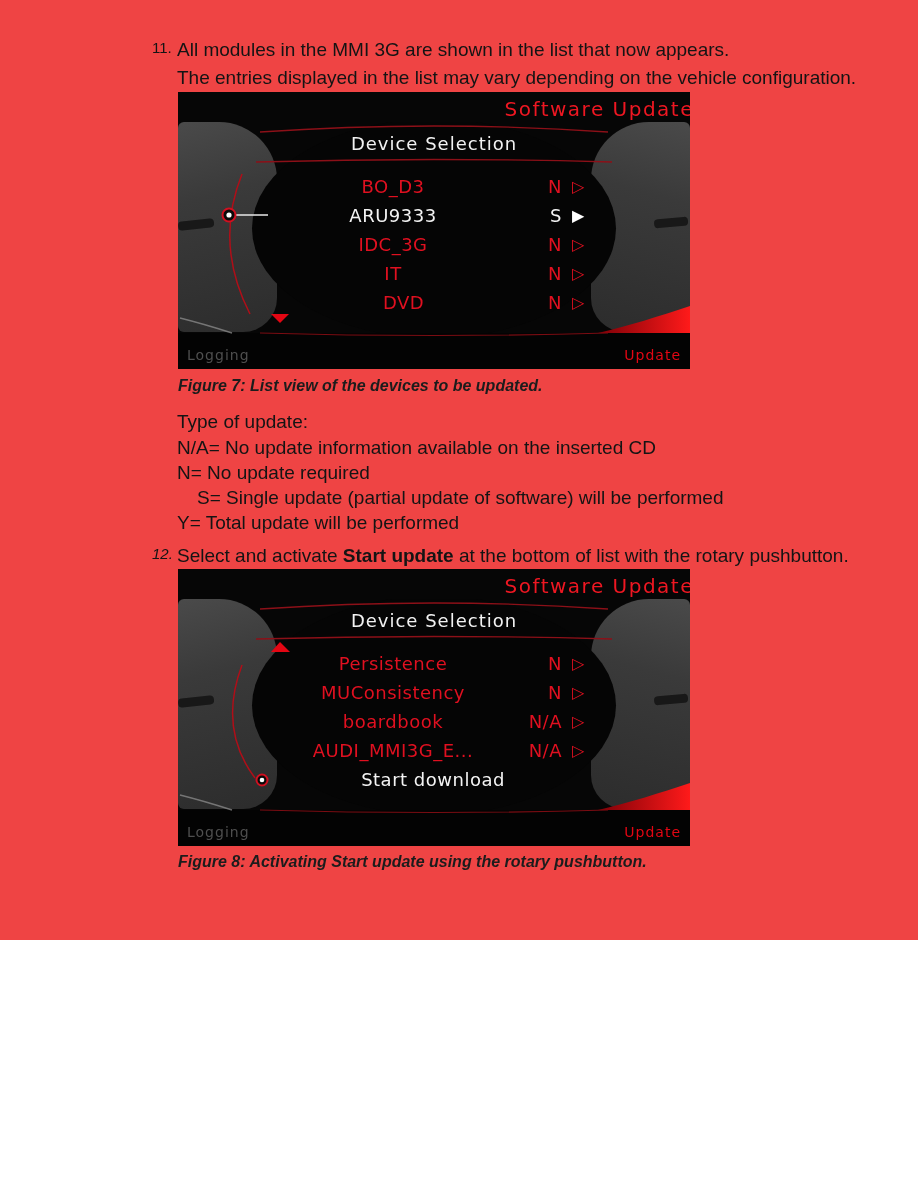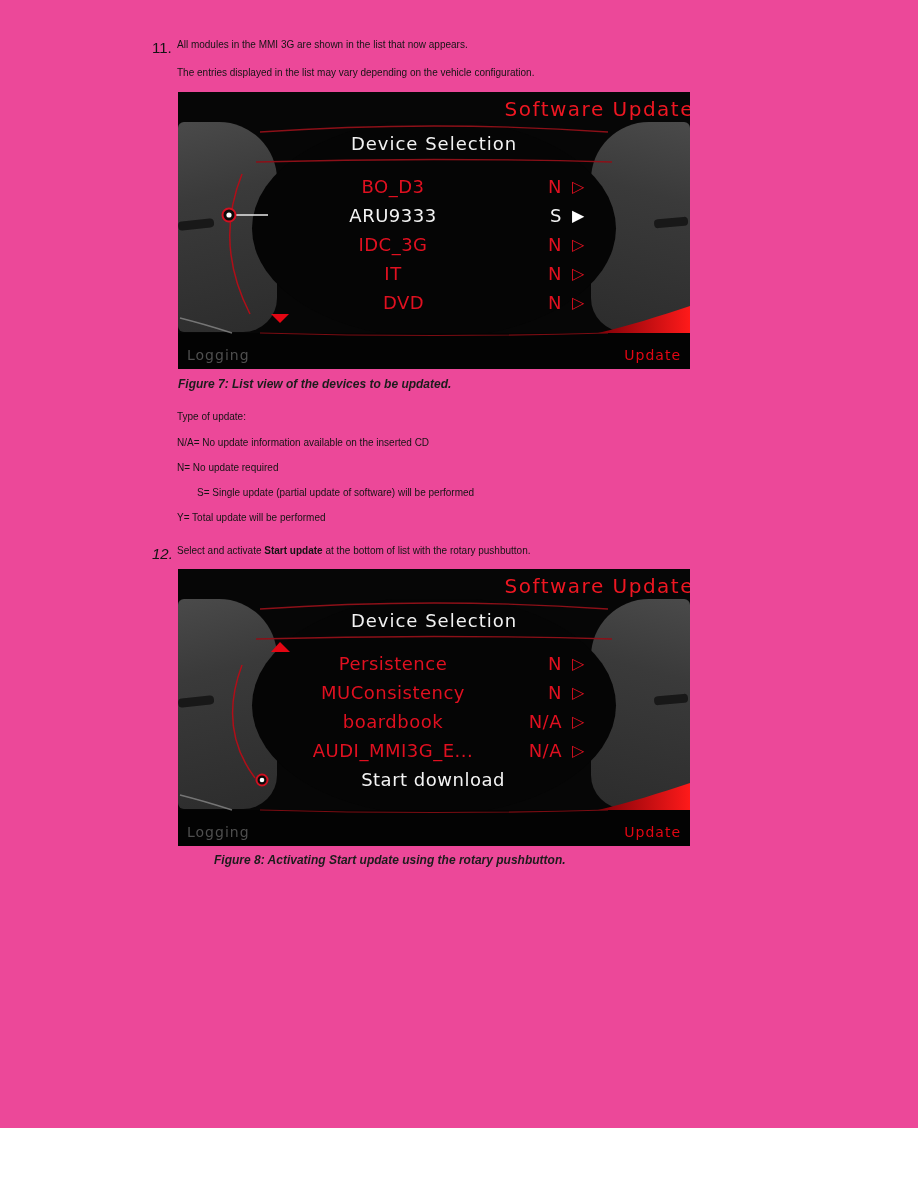--- a/index.html
+++ b/index.html
@@ -1,22 +1,22 @@
 <!DOCTYPE html>
 <html><head>
 <meta charset="utf-8">
 <style>
   * { margin:0; padding:0; box-sizing:border-box; }
   html,body { background:#ffffff; }
   body { font-family:"Liberation Sans", sans-serif; color:#111; }
-  .page { position:relative; width:918px; height:1128px; background:#ec4899; overflow:hidden; }
+  .page { position:relative; width:918px; height:940px; background:#ef4444; overflow:hidden; }
 
-  .body-text { position:absolute; font-size:10px; color:#141414; white-space:nowrap; }
+  .body-text { position:absolute; font-size:19px; color:#141414; white-space:nowrap; }
   .step-num  { position:absolute; font-size:15px; color:#141414; }
-  .caption   { position:absolute; font-size:12px; font-style:italic; font-weight:bold; color:#1c1c1c; white-space:nowrap; }
+  .caption   { position:absolute; font-size:16px; font-style:italic; font-weight:bold; color:#1c1c1c; white-space:nowrap; }
   .bold-inline { font-weight:bold; }
 
   
   .mmi { position:absolute; width:512px; height:277px; background:#060606; overflow:hidden;
          font-family:"DejaVu Sans", sans-serif; }
   .mmi-bezel { position:absolute; top:30px; width:99px; height:210px; }
   .mmi-bezel.left  { left:0;  background:linear-gradient(165deg,#4a4a4a 0%,#3a3a3a 35%,#2c2c2c 100%);
                      border-radius:6px 58px 34px 6px; }
   .mmi-bezel.right { right:0; background:linear-gradient(195deg,#4a4a4a 0%,#3a3a3a 35%,#2c2c2c 100%);
                      border-radius:58px 6px 6px 34px; }
@@ -176,15 +176,15 @@
       <span class="mmi-arrow">▷</span>
     </div>
     <div class="mmi-row selected" style="top:196px;">
       <span class="mmi-name">Start download</span>
     </div>
 
     <div class="mmi-softkey left">Logging</div>
     <div class="mmi-softkey right">Update</div>
   </div>
 
-  <div class="caption" style="left:178px; top:853px;margin-left:36px;">Figure 8: Activating Start update using the rotary pushbutton.</div>
+  <div class="caption" style="left:178px; top:853px;">Figure 8: Activating Start update using the rotary pushbutton.</div>
 
 </div>
 
 </body></html>

